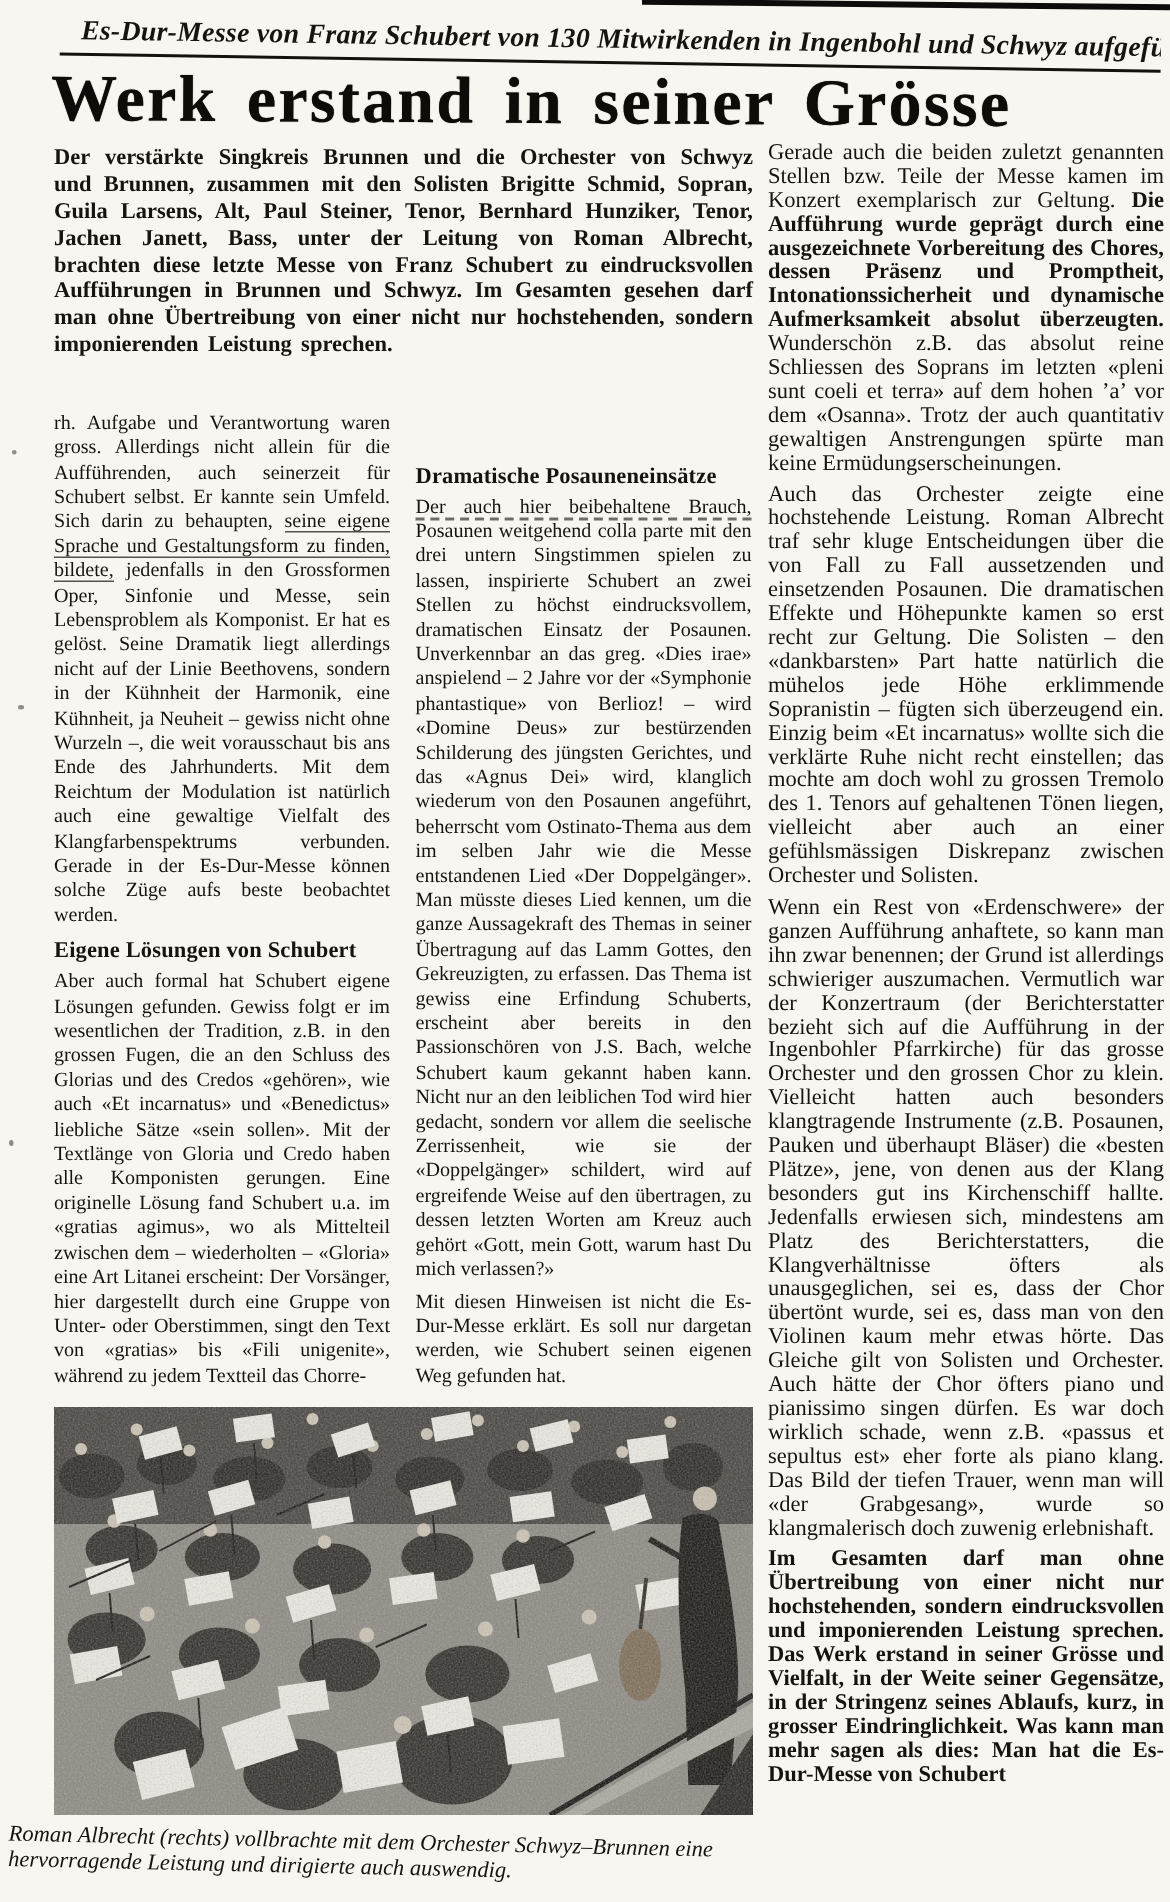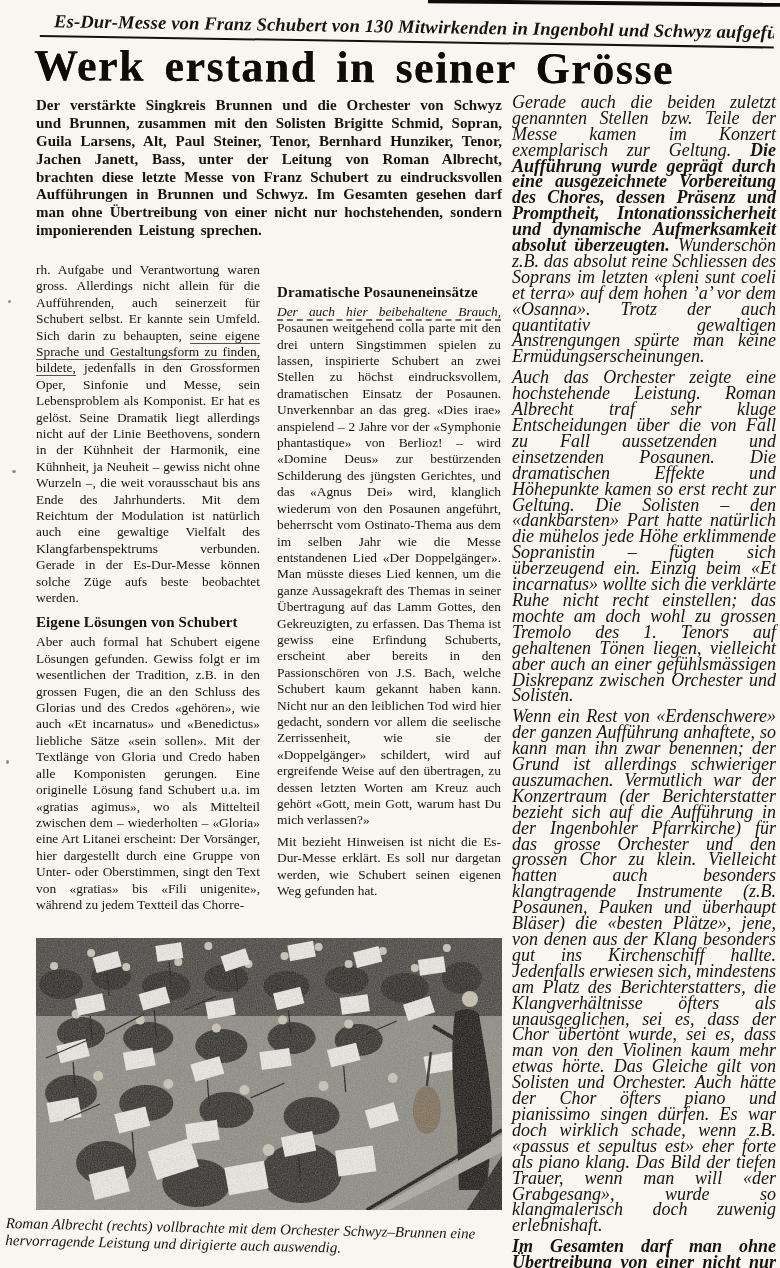--- a/index.html
+++ b/index.html
@@ -30,30 +30,30 @@
 
   .content{display:flex;gap:10px;padding:3px 4px 0 36px;box-sizing:border-box;}
   .left-zone{width:466px;flex:0 0 auto;}
   .col3{width:262px;flex:1 1 auto;}
 
   .lead{
     font-weight:bold;font-size:15px;line-height:17.9px;
     text-align:justify;word-spacing:2.5px;margin:2px 0 10px;
   }
 
-  .two-cols{display:flex;gap:17px;min-height:680px;align-items:center;}
+  .two-cols{display:flex;gap:17px;min-height:680px;align-items:flex-end;}
   .ncol{width:224px;flex:0 0 auto;}
 
   p.body{font-size:13.4px;line-height:16.4px;text-align:justify;margin:0 0 5px;hyphens:auto;}
-  .col3 p.body{font-size:18px;line-height:15.9px;font-style:italic;}
+  .col3 p.body{font-size:15px;line-height:15.9px;}
   h3.subhead{font-size:15px;font-weight:bold;margin:8px 0 3px;letter-spacing:.1px;}
   .bold-para{font-weight:bold;}
 
   .pen-underline{border-bottom:1.6px solid rgba(22,18,12,.72);}
-  .pen-dashed{border-bottom:2px dashed rgba(22,18,12,.6);font-style:italic;}
+  .pen-dashed{border-bottom:2px dashed rgba(22,18,12,.6);}
 
   figure{margin:8px 0 0 0;padding:0;}
   svg.photo{display:block;width:466px;height:272px;background:#8b8880;}
   figcaption{
     font-style:italic;font-size:15px;line-height:17px;
     margin:5px 0 0 -30px;width:502px;
     transform:rotate(1.3deg);transform-origin:left top;
   }
 
   .speck{position:absolute;background:rgba(40,36,28,.5);border-radius:50%;}
@@ -84,21 +84,21 @@
 
         <div class="ncol">
           <p class="body"><span>rh. Aufgabe und Verantwortung waren gross. Allerdings nicht allein für die Aufführenden, auch seinerzeit für Schubert selbst. Er kannte sein Umfeld. Sich darin zu behaupten, </span><span class="pen-underline">seine eigene Sprache und Gestaltungsform zu finden, bildete,</span><span> jedenfalls in den Grossformen Oper, Sinfonie und Messe, sein Lebensproblem als Komponist. Er hat es gelöst. Seine Dramatik liegt allerdings nicht auf der Linie Beethovens, sondern in der Kühnheit der Harmonik, eine Kühnheit, ja Neuheit – gewiss nicht ohne Wurzeln –, die weit vorausschaut bis ans Ende des Jahrhunderts. Mit dem Reichtum der Modulation ist natürlich auch eine gewaltige Vielfalt des Klangfarbenspektrums verbunden. Gerade in der Es-Dur-Messe können solche Züge aufs beste beobachtet werden.</span></p>
           <h3 class="subhead">Eigene Lösungen von Schubert</h3>
           <p class="body">Aber auch formal hat Schubert eigene Lösungen gefunden. Gewiss folgt er im wesentlichen der Tradition, z.B. in den grossen Fugen, die an den Schluss des Glorias und des Credos «gehören», wie auch «Et incarnatus» und «Benedictus» liebliche Sätze «sein sollen». Mit der Textlänge von Gloria und Credo haben alle Komponisten gerungen. Eine originelle Lösung fand Schubert u.a. im «gratias agimus», wo als Mittelteil zwischen dem – wiederholten – «Gloria» eine Art Litanei erscheint: Der Vorsänger, hier dargestellt durch eine Gruppe von Unter- oder Oberstimmen, singt den Text von «gratias» bis «Fili unigenite», während zu jedem Textteil das Chorre-</p>
         </div>
 
         <div class="ncol">
           <h3 class="subhead">Dramatische Posauneneinsätze</h3>
           <p class="body"><span class="pen-dashed">Der auch hier beibehaltene Brauch,</span><span> Posaunen weitgehend colla parte mit den drei untern Singstimmen spielen zu lassen, inspirierte Schubert an zwei Stellen zu höchst eindrucksvollem, dramatischen Einsatz der Posaunen. Unverkennbar an das greg. «Dies irae» anspielend – 2 Jahre vor der «Symphonie phantastique» von Berlioz! – wird «Domine Deus» zur bestürzenden Schilderung des jüngsten Gerichtes, und das «Agnus Dei» wird, klanglich wiederum von den Posaunen angeführt, beherrscht vom Ostinato-Thema aus dem im selben Jahr wie die Messe entstandenen Lied «Der Doppelgänger». Man müsste dieses Lied kennen, um die ganze Aussagekraft des Themas in seiner Übertragung auf das Lamm Gottes, den Gekreuzigten, zu erfassen. Das Thema ist gewiss eine Erfindung Schuberts, erscheint aber bereits in den Passionschören von J.S. Bach, welche Schubert kaum gekannt haben kann. Nicht nur an den leiblichen Tod wird hier gedacht, sondern vor allem die seelische Zerrissenheit, wie sie der «Doppelgänger» schildert, wird auf ergreifende Weise auf den übertragen, zu dessen letzten Worten am Kreuz auch gehört «Gott, mein Gott, warum hast Du mich verlassen?»</span></p>
-          <p class="body">Mit bezieht Hinweisen ist nicht die Es-Dur-Messe erklärt. Es soll nur dargetan werden, wie Schubert seinen eigenen Weg gefunden hat.</p>
+          <p class="body">Mit diesen Hinweisen ist nicht die Es-Dur-Messe erklärt. Es soll nur dargetan werden, wie Schubert seinen eigenen Weg gefunden hat.</p>
         </div>
 
       </div>
 
       <figure>
         <svg class="photo" viewBox="0 0 465 272" preserveAspectRatio="none" role="img">
           <defs>
             <filter id="grain" x="0" y="0" width="100%" height="100%">
               <feTurbulence type="fractalNoise" baseFrequency="0.85" numOctaves="2" seed="7"></feTurbulence>
               <feColorMatrix type="saturate" values="0"></feColorMatrix>

